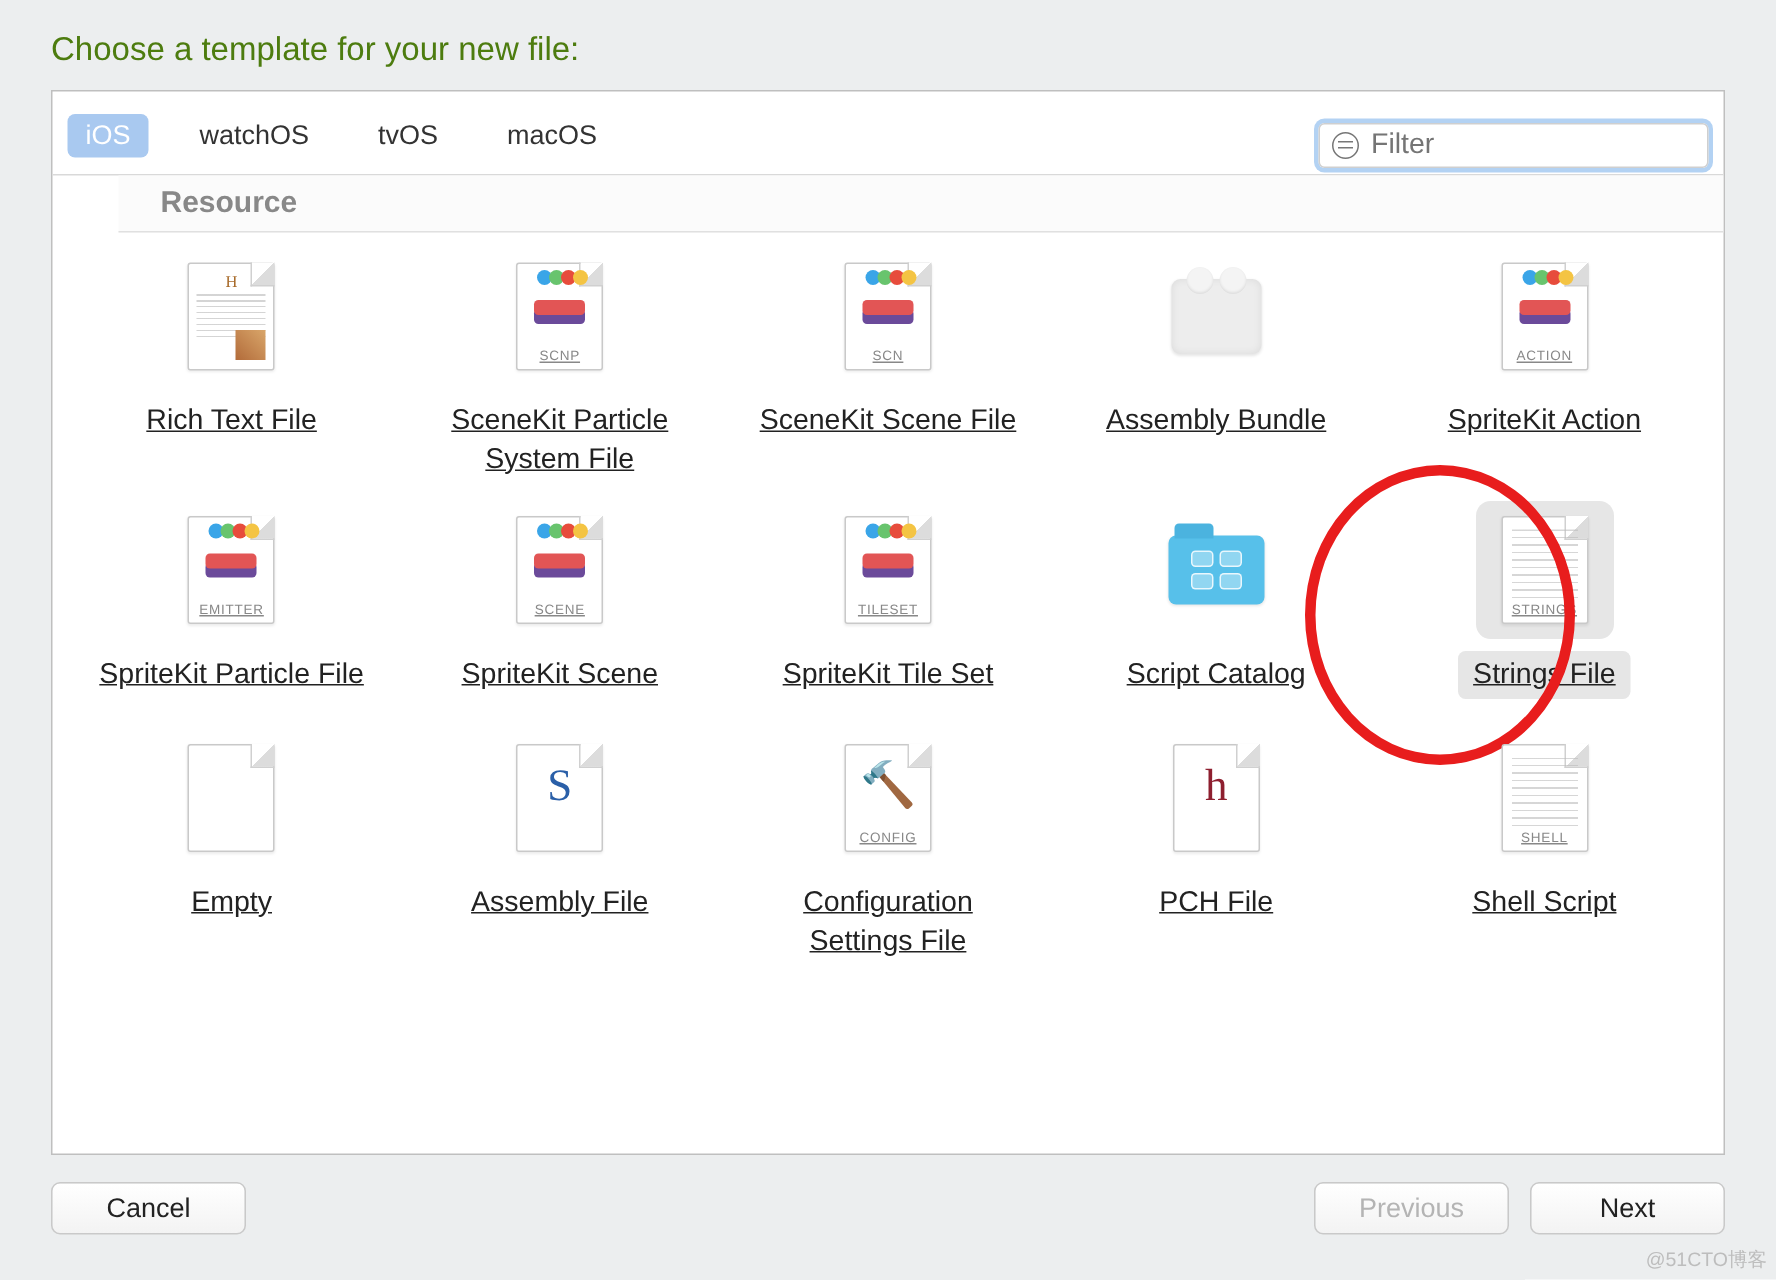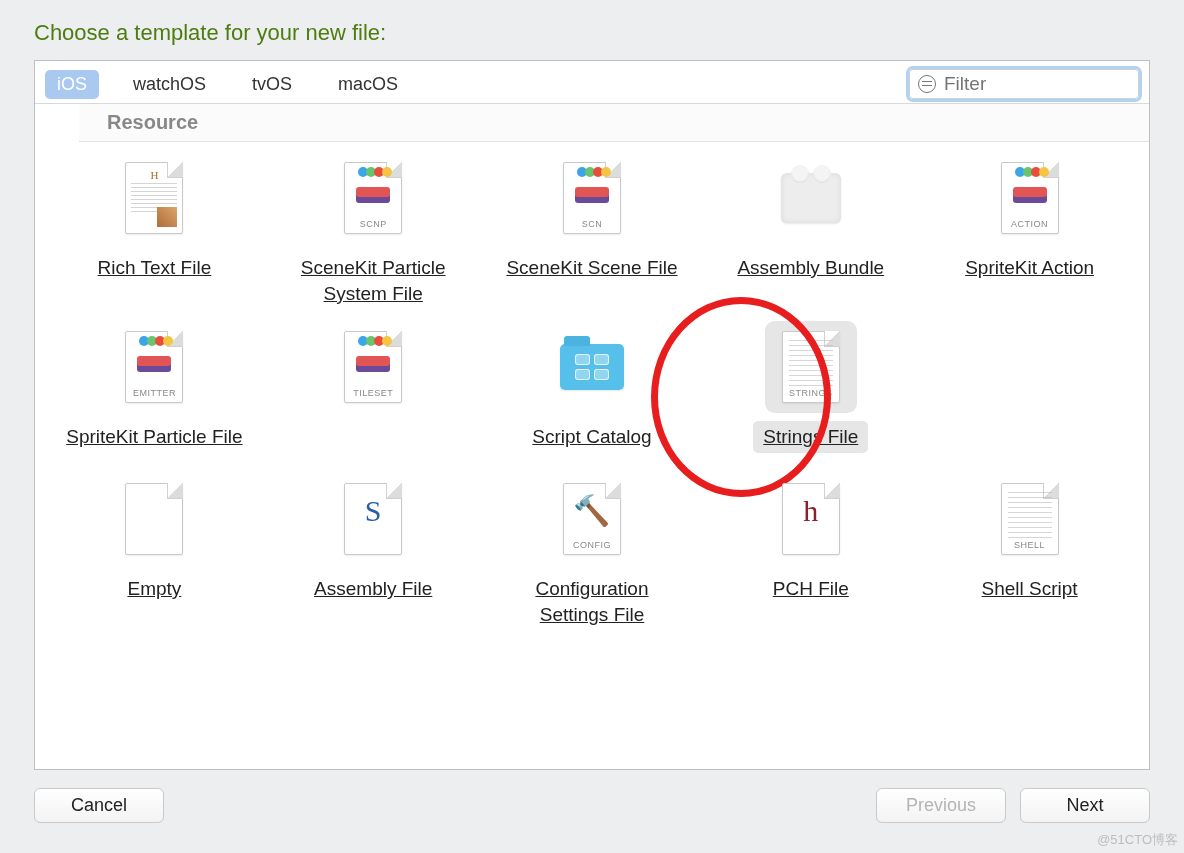--- a/index.html
+++ b/index.html
@@ -49,22 +49,23 @@
     background: #a9c9f0;
     color: #fff;
   }
   .tabbar .spacer { flex: 1; }
   .filter {
     display: flex;
     align-items: center;
     border: 1px solid #cfcfcf;
     border-radius: 4px;
     padding: 3px 8px;
-    width: 230px;
+    width: 260px;
     box-shadow: 0 0 0 3px #b3d2f3;
+    margin-top: 13px;
   }
   .filter input {
     border: none;
     outline: none;
     font-size: 19px;
     color: #777;
     width: 100%;
     background: transparent;
   }
   .filter-icon {
@@ -149,20 +150,21 @@
     border-left: 1px solid #d0d0d0;
     border-bottom: 1px solid #d0d0d0;
   }
   .file .tag {
     position: absolute;
     bottom: 4px; left: 4px; right: 4px;
     font-size: 9px;
     text-align: center;
     color: #888;
     letter-spacing: 0.5px;
+    text-decoration: underline;
   }
   .file .glyph {
     position: absolute;
     top: 12px; left: 0; right: 0;
     text-align: center;
     font-size: 30px;
     line-height: 1;
   }
   .file .textlines {
     position: absolute;
@@ -423,23 +425,45 @@
     <div class="layer l1"></div>
                     <div class="layer l2"></div>
     <div class="balls">
                       <span class="b-blue"></span>
                       <span class="b-green"></span>
                       <span class="b-red"></span>
                       <span class="b-yellow"></span>
                     </div>
   </div>
                 </div>
+                <div class="tag">SCENE</div>
+              </div>
+            </div>
+      <div class="label">SpriteKit Scene</div>
+          </div>
+          <div class="item">
+      <div class="icon-wrap">
+              <div class="file">
+                <div class="fold"></div>
+                <div style="position:absolute;top:10px;left:0;right:0;display:flex;justify-content:center;">
+                  <div class="sk-stack">
+    <div class="layer l1"></div>
+                    <div class="layer l2"></div>
+    <div class="balls">
+                      <span class="b-blue"></span>
+                      <span class="b-green"></span>
+                      <span class="b-red"></span>
+                      <span class="b-yellow"></span>
+                    </div>
+  </div>
+                </div>
                 <div class="tag">TILESET</div>
               </div>
             </div>
+      <div class="label">SpriteKit Tile Set</div>
           </div>
           <div class="item">
       <div class="icon-wrap">
               <div class="folder">
                 <div class="apps">
                   <span></span>
                   <span></span>
                   <span></span>
                   <span></span>
                 </div>

